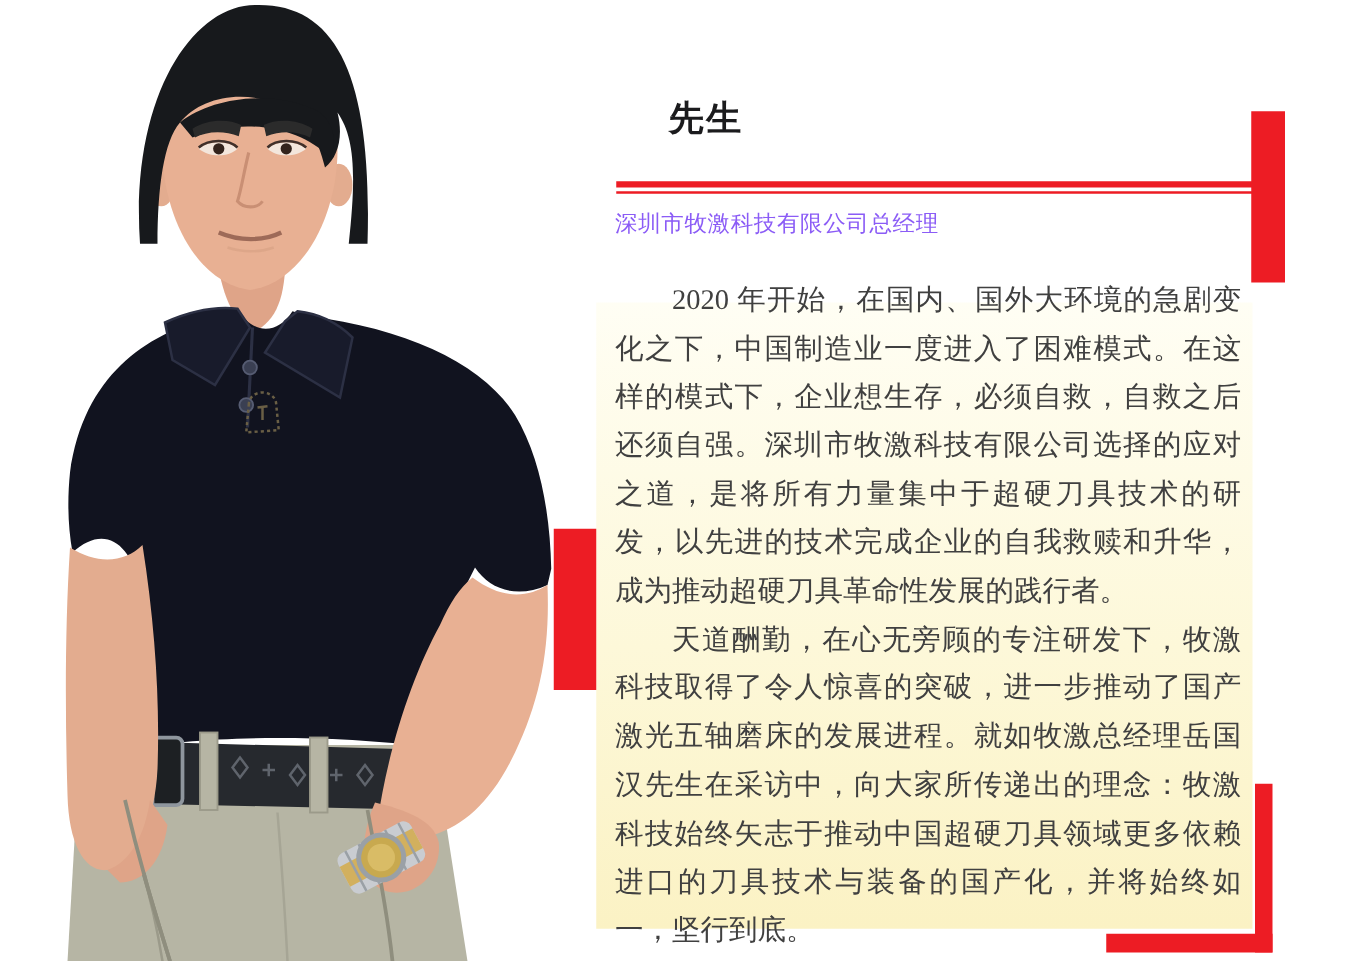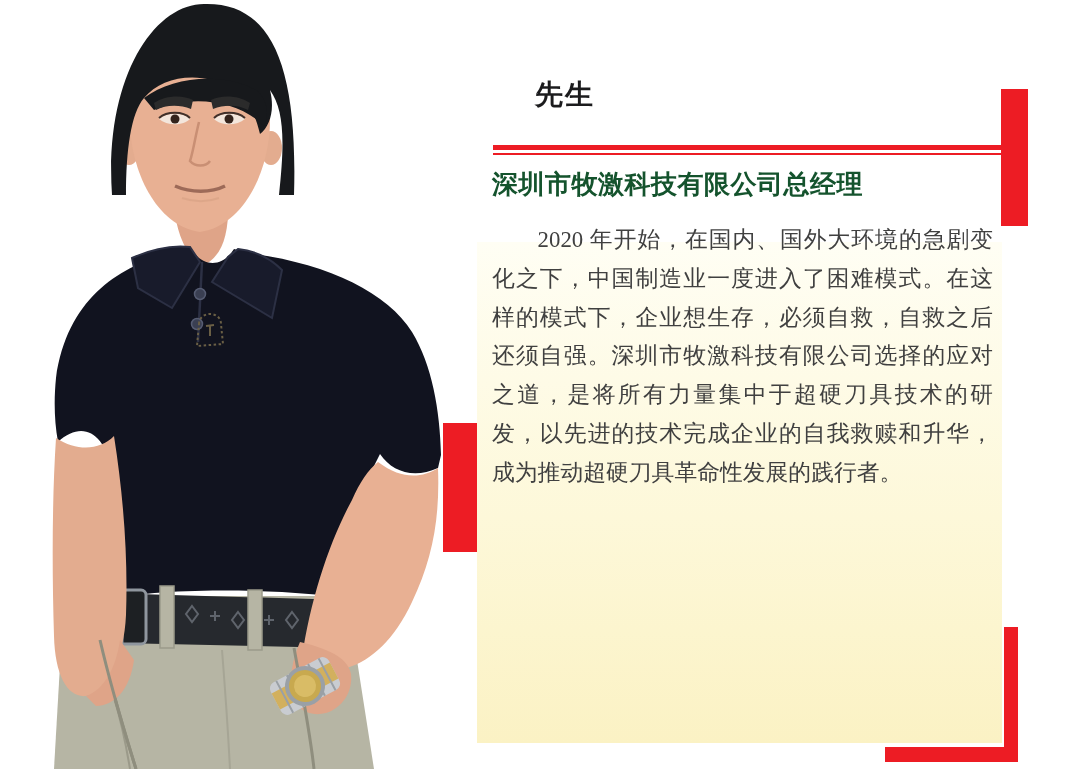--- a/index.html
+++ b/index.html
@@ -30,21 +30,21 @@
     position:absolute; left:493px; top:145px; width:509px; height:10px;
     border-top:5px solid var(--red);
     border-bottom:2px solid var(--red);
   }
   .red-bar-top {
     position:absolute; left:1001px; top:89px; width:27px; height:137px;
     background:var(--red);
   }
   .subtitle {
     position:absolute; left:492px; top:167px;
-    font-size:26px; font-weight:700; color:#14532d; letter-spacing:0.5px;
+    font-size:18px; font-weight:400; color:#8b5cf6; letter-spacing:0.5px;
   }
   .yellow-panel {
     position:absolute; left:477px; top:242px; width:525px; height:501px;
     background:linear-gradient(180deg,#FFFEF4 0%, #FDF8D9 55%, #FBF2C4 100%);
   }
   .red-block-left {
     position:absolute; left:443px; top:423px; width:34px; height:129px;
     background:var(--red);
   }
   .red-corner-v {
@@ -165,13 +165,14 @@
 
 <div class="subtitle">深圳市牧激科技有限公司总经理</div>
 
 <div class="yellow-panel"></div>
 <div class="red-block-left"></div>
 <div class="red-corner-v"></div>
 <div class="red-corner-h"></div>
 
 <div class="article">
   <p>2020 年开始，在国内、国外大环境的急剧变化之下，中国制造业一度进入了困难模式。在这样的模式下，企业想生存，必须自救，自救之后还须自强。深圳市牧激科技有限公司选择的应对之道，是将所有力量集中于超硬刀具技术的研发，以先进的技术完成企业的自我救赎和升华，成为推动超硬刀具革命性发展的践行者。</p>
+  <p>天道酬勤，在心无旁顾的专注研发下，牧激科技取得了令人惊喜的突破，进一步推动了国产激光五轴磨床的发展进程。就如牧激总经理岳国汉先生在采访中，向大家所传递出的理念：牧激科技始终矢志于推动中国超硬刀具领域更多依赖进口的刀具技术与装备的国产化，并将始终如一，坚行到底。</p>
 </div>
 
 </body></html>

